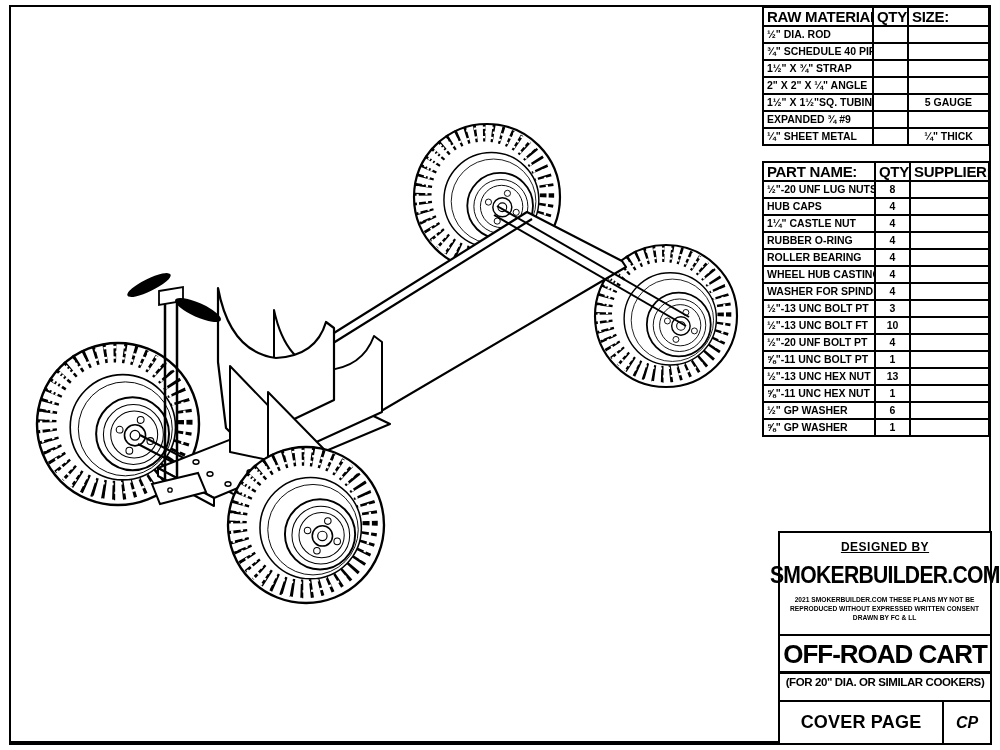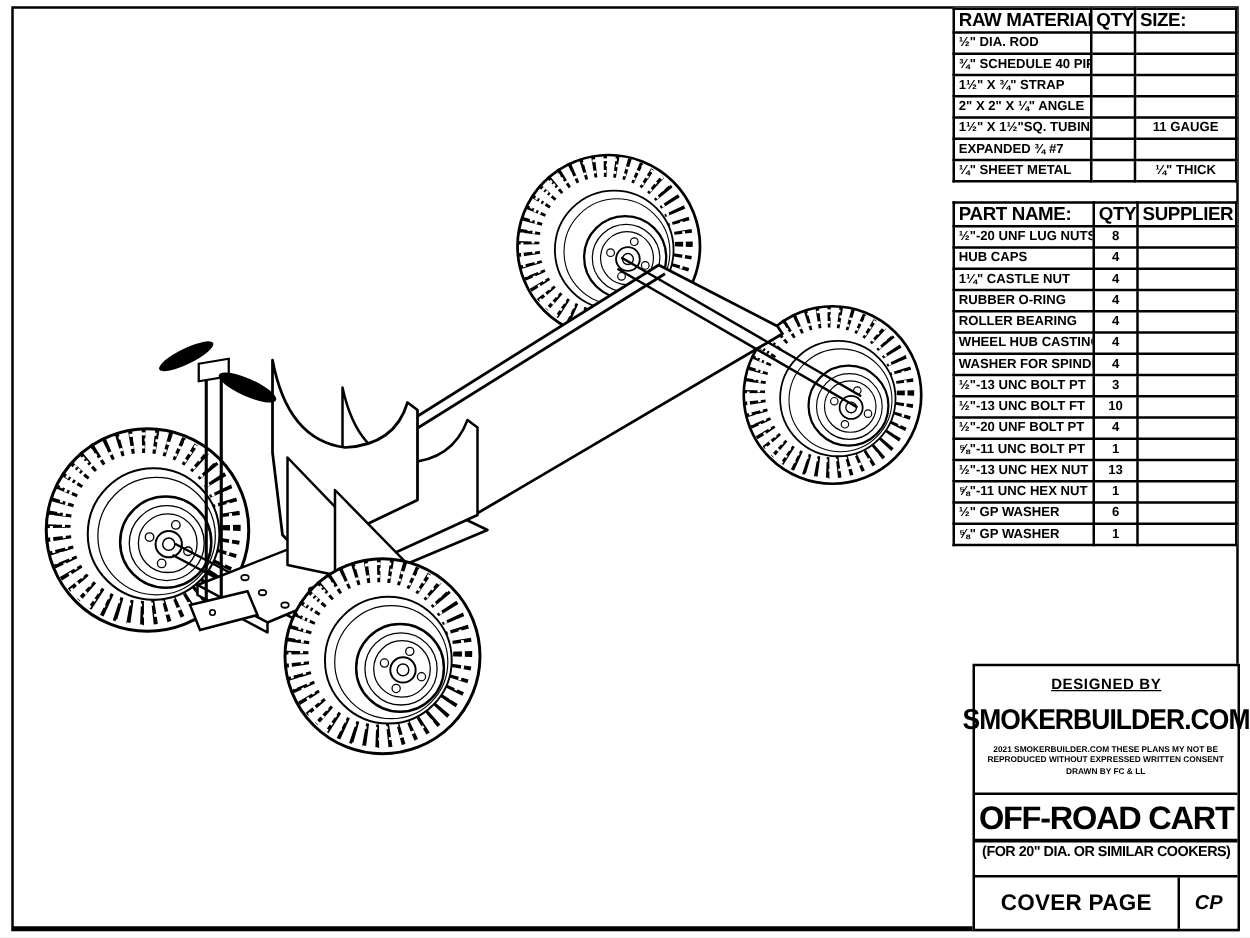--- a/index.html
+++ b/index.html
@@ -161,25 +161,25 @@
 
         <tr>
           <td>2" X 2" X ¼" ANGLE</td>
           <td class="qty"></td>
           <td class="extra"></td>
         </tr>
 
         <tr>
           <td>1½" X 1½"SQ. TUBING</td>
           <td class="qty"></td>
-          <td class="extra">11 GAUGE</td>
-        </tr>
-
-        <tr>
-          <td>EXPANDED ¾ #7</td>
+          <td class="extra">5 GAUGE</td>
+        </tr>
+
+        <tr>
+          <td>EXPANDED ¾ #9</td>
           <td class="qty"></td>
           <td class="extra"></td>
         </tr>
 
         <tr>
           <td>¼" SHEET METAL</td>
           <td class="qty"></td>
           <td class="extra">¼" THICK</td>
         </tr>
       </tbody>

